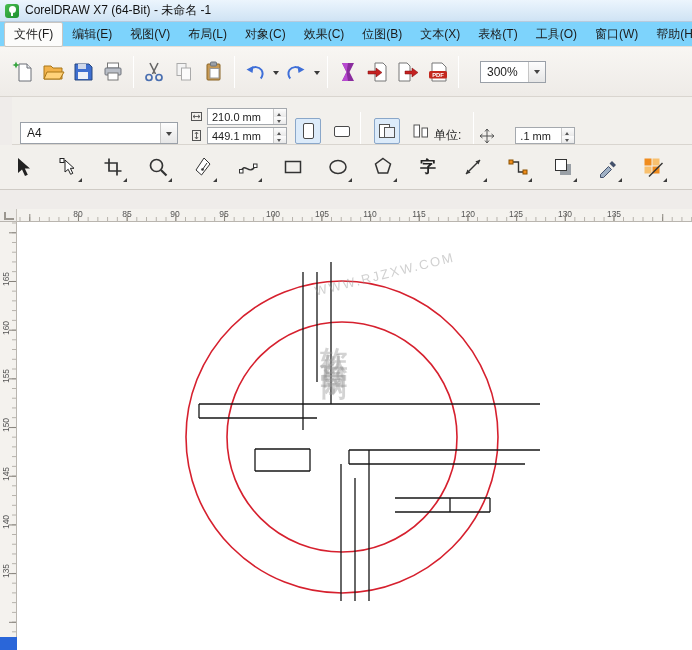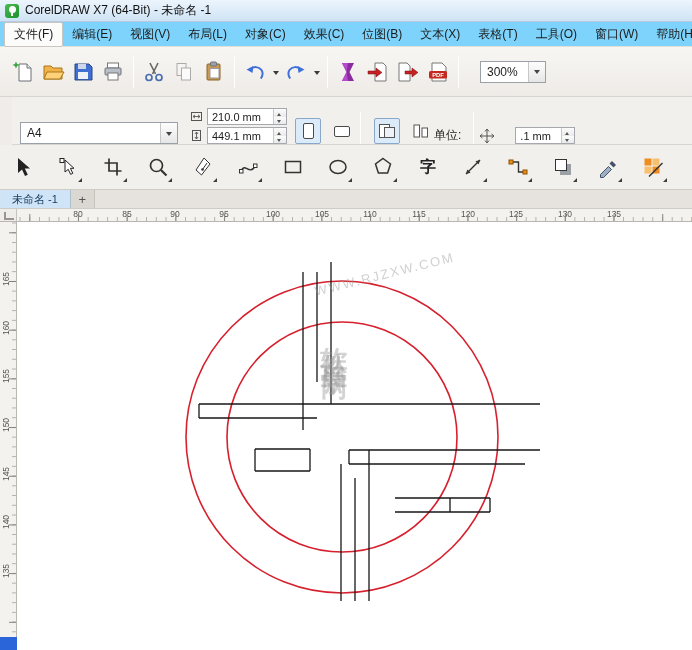--- a/index.html
+++ b/index.html
@@ -362,28 +362,20 @@
       <svg width="22" height="22" viewBox="0 0 22 22">
         <rect x="2.5" y="2.5" width="7" height="7" fill="#f08c1e"></rect>
         <rect x="10.5" y="2.5" width="7" height="7" fill="#f8c06e"></rect>
         <rect x="2.5" y="10.5" width="7" height="7" fill="#f8c06e"></rect>
         <rect x="10.5" y="10.5" width="7" height="7" fill="#f08c1e"></rect>
         <path d="M7 20.5L20.5 7" stroke="#333" stroke-width="1.4"></path>
       </svg>
     </div>
   </div>
 
-  <div class="tabbar">
-    <div class="tab">
-      <span>未命名 -1</span>
-    </div>
-    <div class="tabplus">
-      <span>+</span>
-    </div>
-  </div>
 
   <div class="corner"></div>
   <div class="hruler">
     <span class="num" style="left:61px">80</span>
     <span class="num" style="left:110px">85</span>
     <span class="num" style="left:158px">90</span>
     <span class="num" style="left:207px">95</span>
     <span class="num" style="left:256px">100</span>
     <span class="num" style="left:305px">105</span>
     <span class="num" style="left:353px">110</span>

